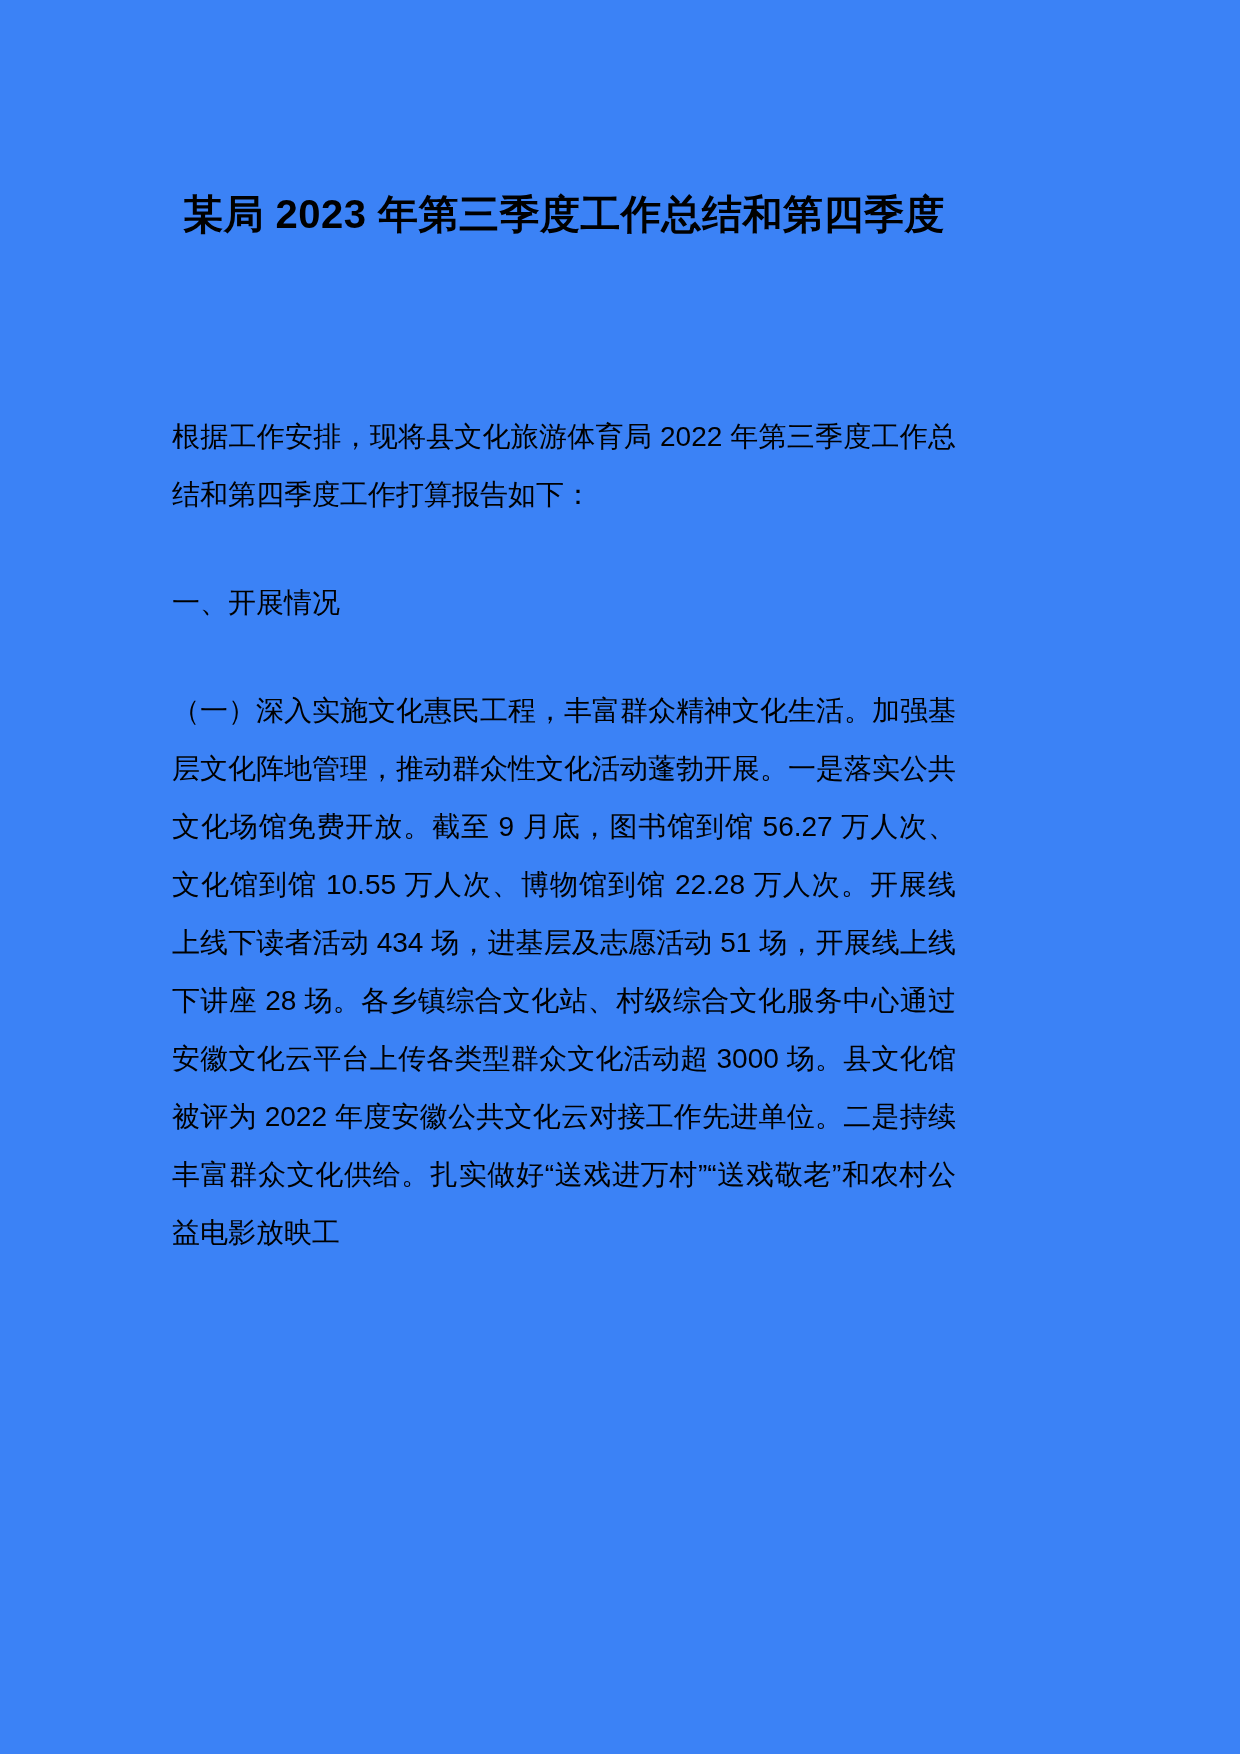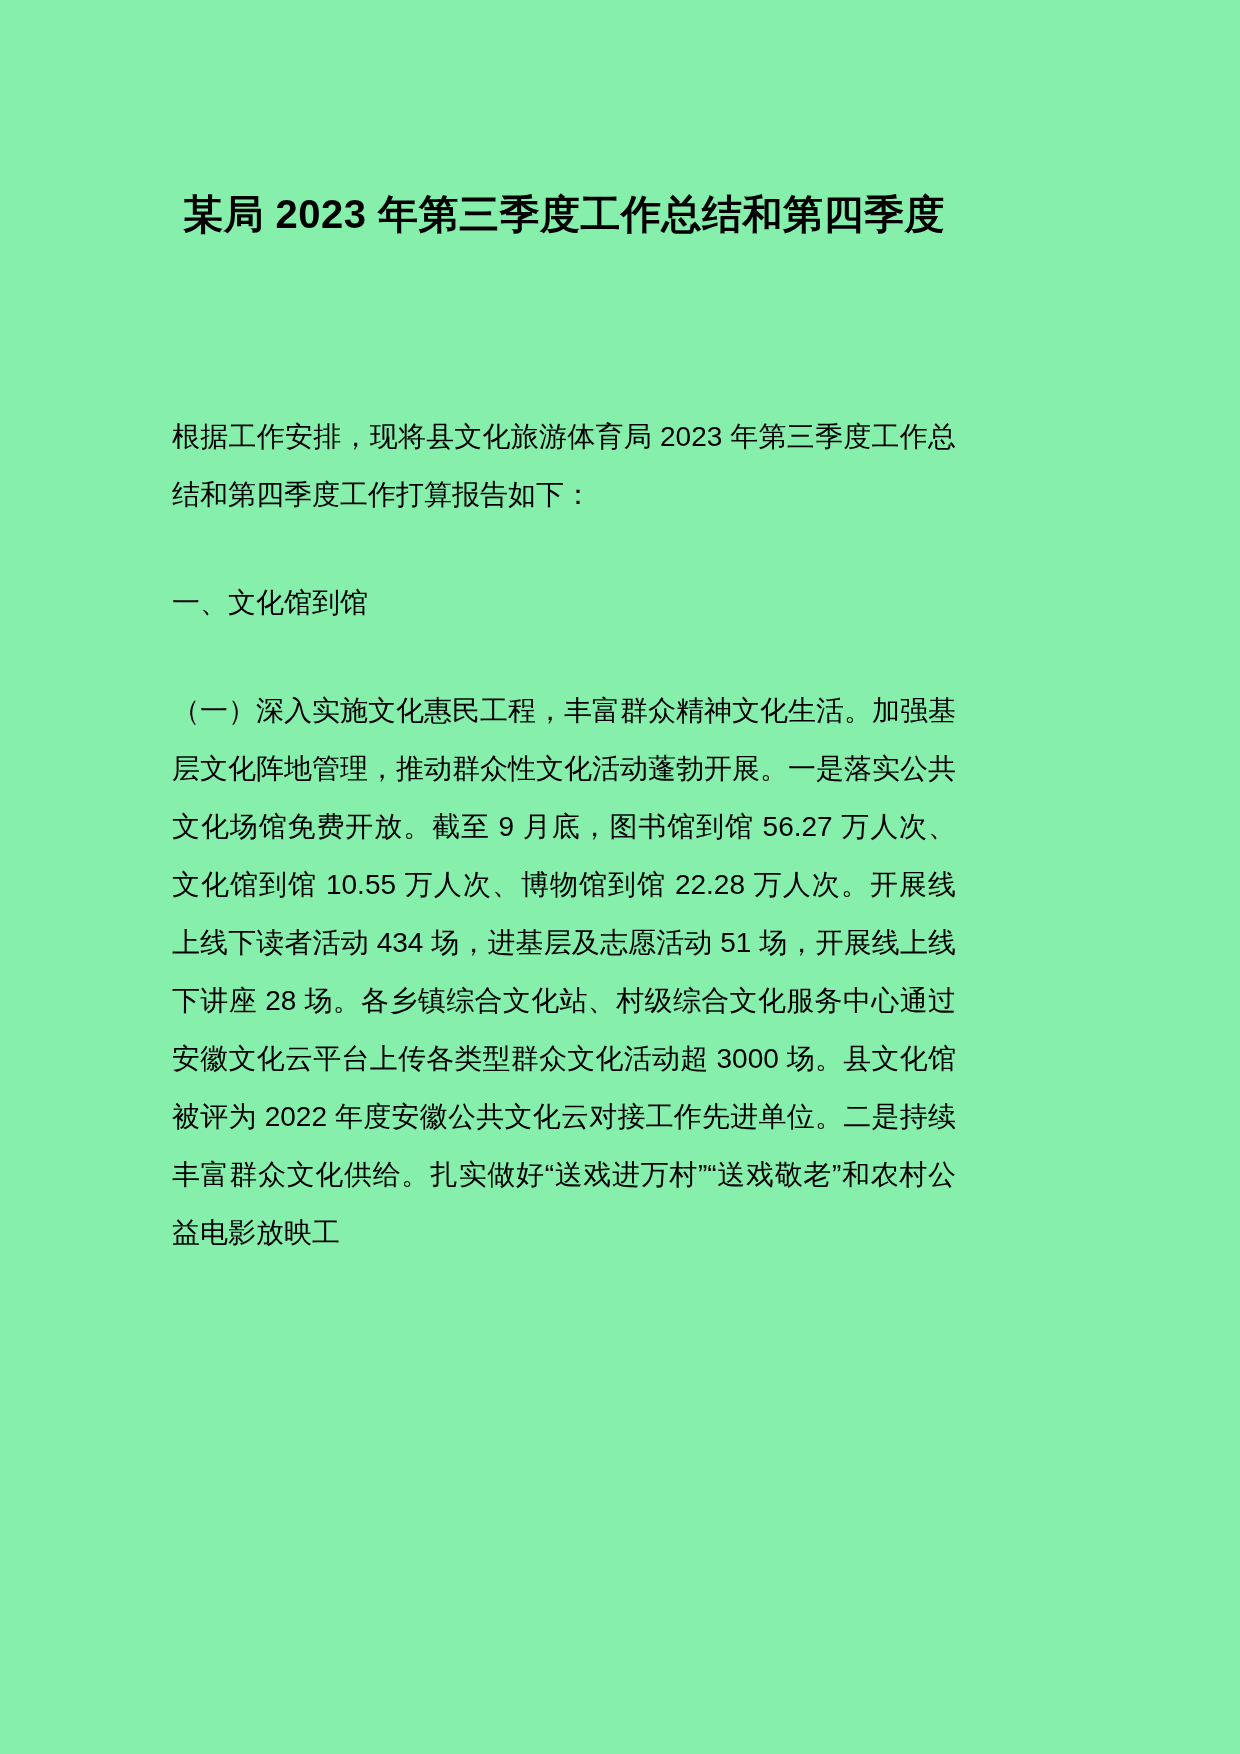--- a/index.html
+++ b/index.html
@@ -4,21 +4,21 @@
 <style>
   html, body {
     margin: 0;
     padding: 0;
     background: #ffffff;
   }
   .page {
     position: relative;
     width: 1240px;
     height: 1754px;
-    background: #86efac;
+    background: #3b82f6;
     margin: 0 auto;
     overflow: hidden;
     font-family: "Liberation Sans", "DejaVu Sans", sans-serif;
     color: #000000;
     -webkit-font-smoothing: antialiased;
   }
   .content {
     position: absolute;
     left: 172px;
     top: 0;
@@ -60,19 +60,19 @@
 <body>
 
 <div class="page">
   <div class="content">
 
     <h1 class="doc-title">
       <span class="title-line">某局 2023 年第三季度工作总结和第四季度</span>
     </h1>
 
     <div class="body-block">
-      <p class="para">根据工作安排，现将县文化旅游体育局 2023 年第三季度工作总结和第四季度工作打算报告如下：</p>
-      <p class="para heading-para">一、文化馆到馆</p>
+      <p class="para">根据工作安排，现将县文化旅游体育局 2022 年第三季度工作总结和第四季度工作打算报告如下：</p>
+      <p class="para heading-para">一、开展情况</p>
       <p class="para">（一）深入实施文化惠民工程，丰富群众精神文化生活。加强基层文化阵地管理，推动群众性文化活动蓬勃开展。一是落实公共文化场馆免费开放。截至 9 月底，图书馆到馆 56.27 万人次、文化馆到馆 10.55 万人次、博物馆到馆 22.28 万人次。开展线上线下读者活动 434 场，进基层及志愿活动 51 场，开展线上线下讲座 28 场。各乡镇综合文化站、村级综合文化服务中心通过安徽文化云平台上传各类型群众文化活动超 3000 场。县文化馆被评为 2022 年度安徽公共文化云对接工作先进单位。二是持续丰富群众文化供给。扎实做好“送戏进万村”“送戏敬老”和农村公益电影放映工</p>
     </div>
 
   </div>
 </div>
 
 </body></html>

